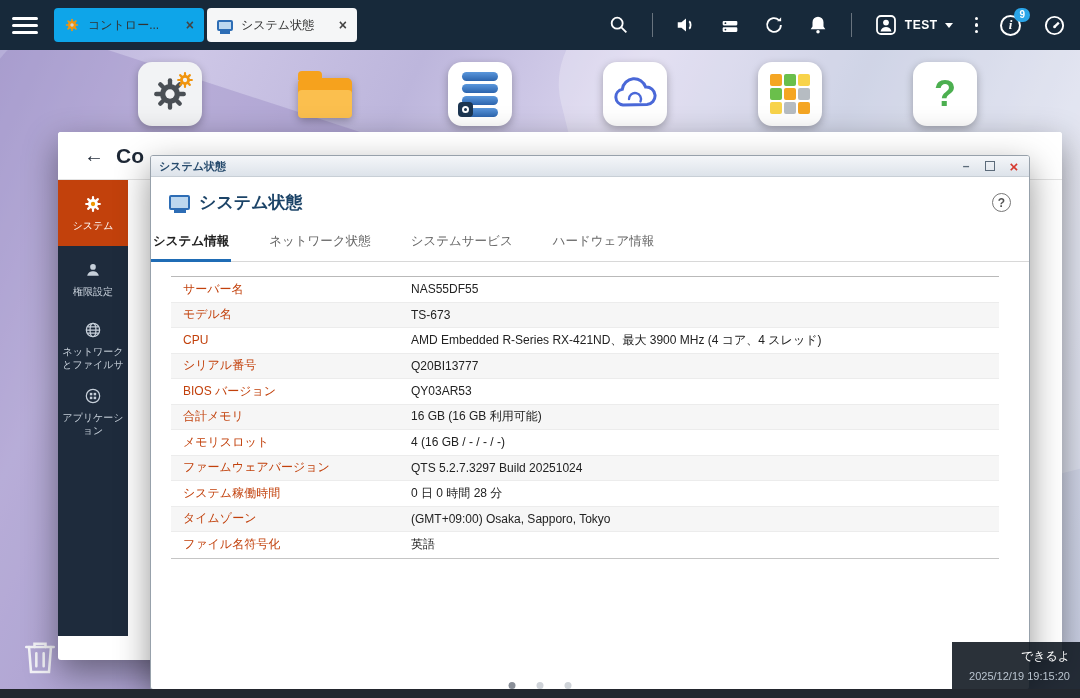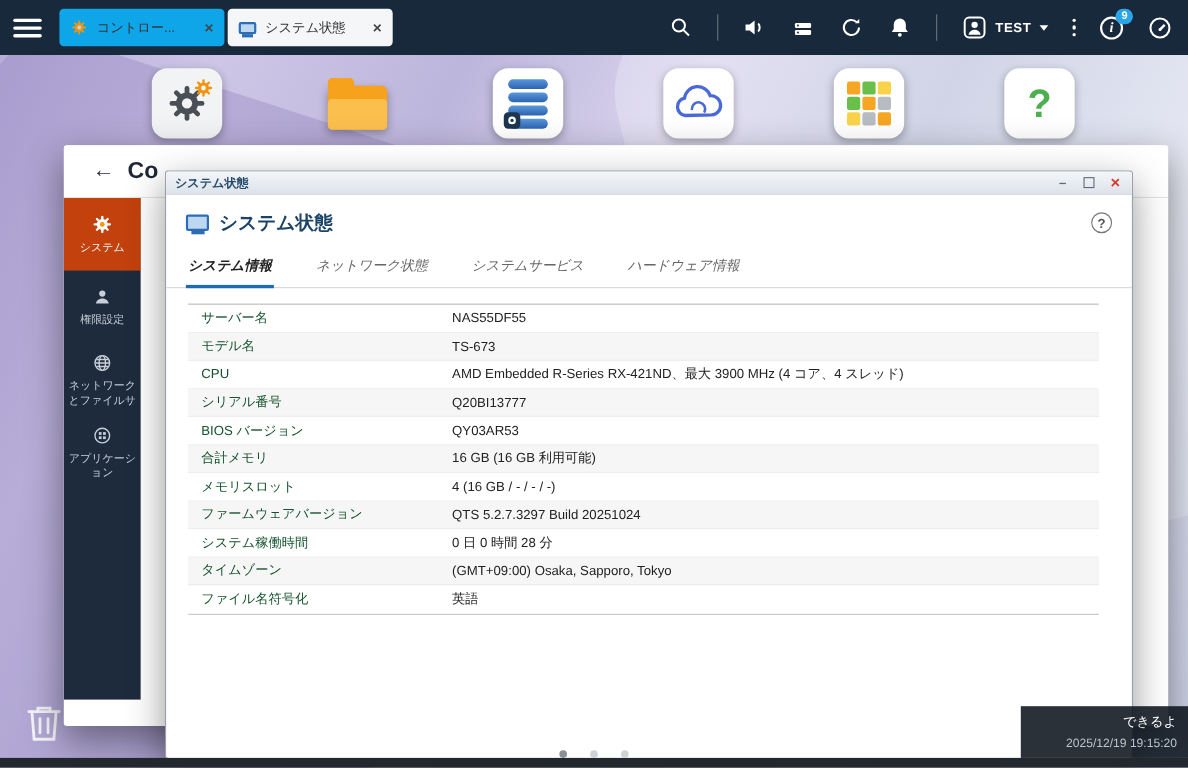--- a/index.html
+++ b/index.html
@@ -108,41 +108,41 @@
   .ss-titlebar .min,.ss-titlebar .max { color:#5c6b7a; }
   .ss-titlebar .close { color:#d63a2f; }
   .ss-header { display:flex; align-items:center; gap:9px; padding:14px 18px 10px 18px; }
   .mon-lg { width:21px; height:15px; }
   .mon-lg::after { width:12px; height:3px; bottom:-5px; }
   .ss-title { font-size:17px; font-weight:bold; color:#1c4468; flex:1; }
   .help { width:19px; height:19px; border:1.5px solid #777; border-radius:50%; color:#555;
     display:flex; align-items:center; justify-content:center; font-size:12px; font-weight:bold;
     cursor:pointer; }
   .help::after { content:"?"; }
-  .ss-tabs { display:flex; padding-left:18px; border-bottom:1px solid #d8d8d8;font-style:italic; }
+  .ss-tabs { display:flex; border-bottom:1px solid #d8d8d8; }
   .ss-tab { margin-right:36px; padding:9px 2px 9px 2px; font-size:12.5px; color:#666;
     cursor:pointer; border-bottom:3px solid transparent; margin-bottom:-1px; }
   .ss-tab.active { color:#222; font-weight:bold; border-bottom-color:#1f6cb5; }
   .ss-table { margin:14px 30px 0 20px; border-top:1px solid #b9b9b9; border-bottom:1px solid #c5c5c5; }
   .trow { display:flex; align-items:center; min-height:25.5px; font-size:12px;
     border-bottom:1px solid #ececec; }
   .trow:last-child { border-bottom:none; }
   .trow:nth-child(even) { background:#f6f6f6; }
-  .tlabel { width:240px; padding-left:12px; color:#14532d; flex:none; }
+  .tlabel { width:240px; padding-left:12px; color:#c2410c; flex:none; }
   .tvalue { color:#222; }
   .tlink { color:#3e8ddd; text-decoration:none; cursor:pointer; margin-left:3px; }
 
   
   .trash { position:absolute; left:18px; bottom:16px; z-index:3; cursor:pointer; }
   .bottom-strip { position:absolute; left:0; right:0; bottom:0; height:9px; background:#23272e; z-index:30; }
   .page-dots { position:absolute; left:50%; bottom:9px; transform:translateX(-50%);
     display:flex; gap:21px; z-index:45; }
   .pdot { width:7px; height:7px; border-radius:50%; background:#cfd3d8; cursor:pointer; }
   .pdot.active { background:#8a8f98; }
-  .notif { position:absolute; right:0; bottom:9px; width:152px; height:47px; z-index:44;
+  .notif { position:absolute; right:0; bottom:9px; width:128px; height:47px; z-index:44;
     background:rgba(12,20,30,.88); padding:6px 10px 4px 10px; text-align:right; }
   .notif-msg { color:#fff; font-size:12px; white-space:nowrap; overflow:hidden; }
   .notif-time { color:#b9c4cf; font-size:11px; margin-top:5px; }
 
   svg { display:block; }
 </style>
 </head>
 <body>
 
 <div class="wallpaper">

